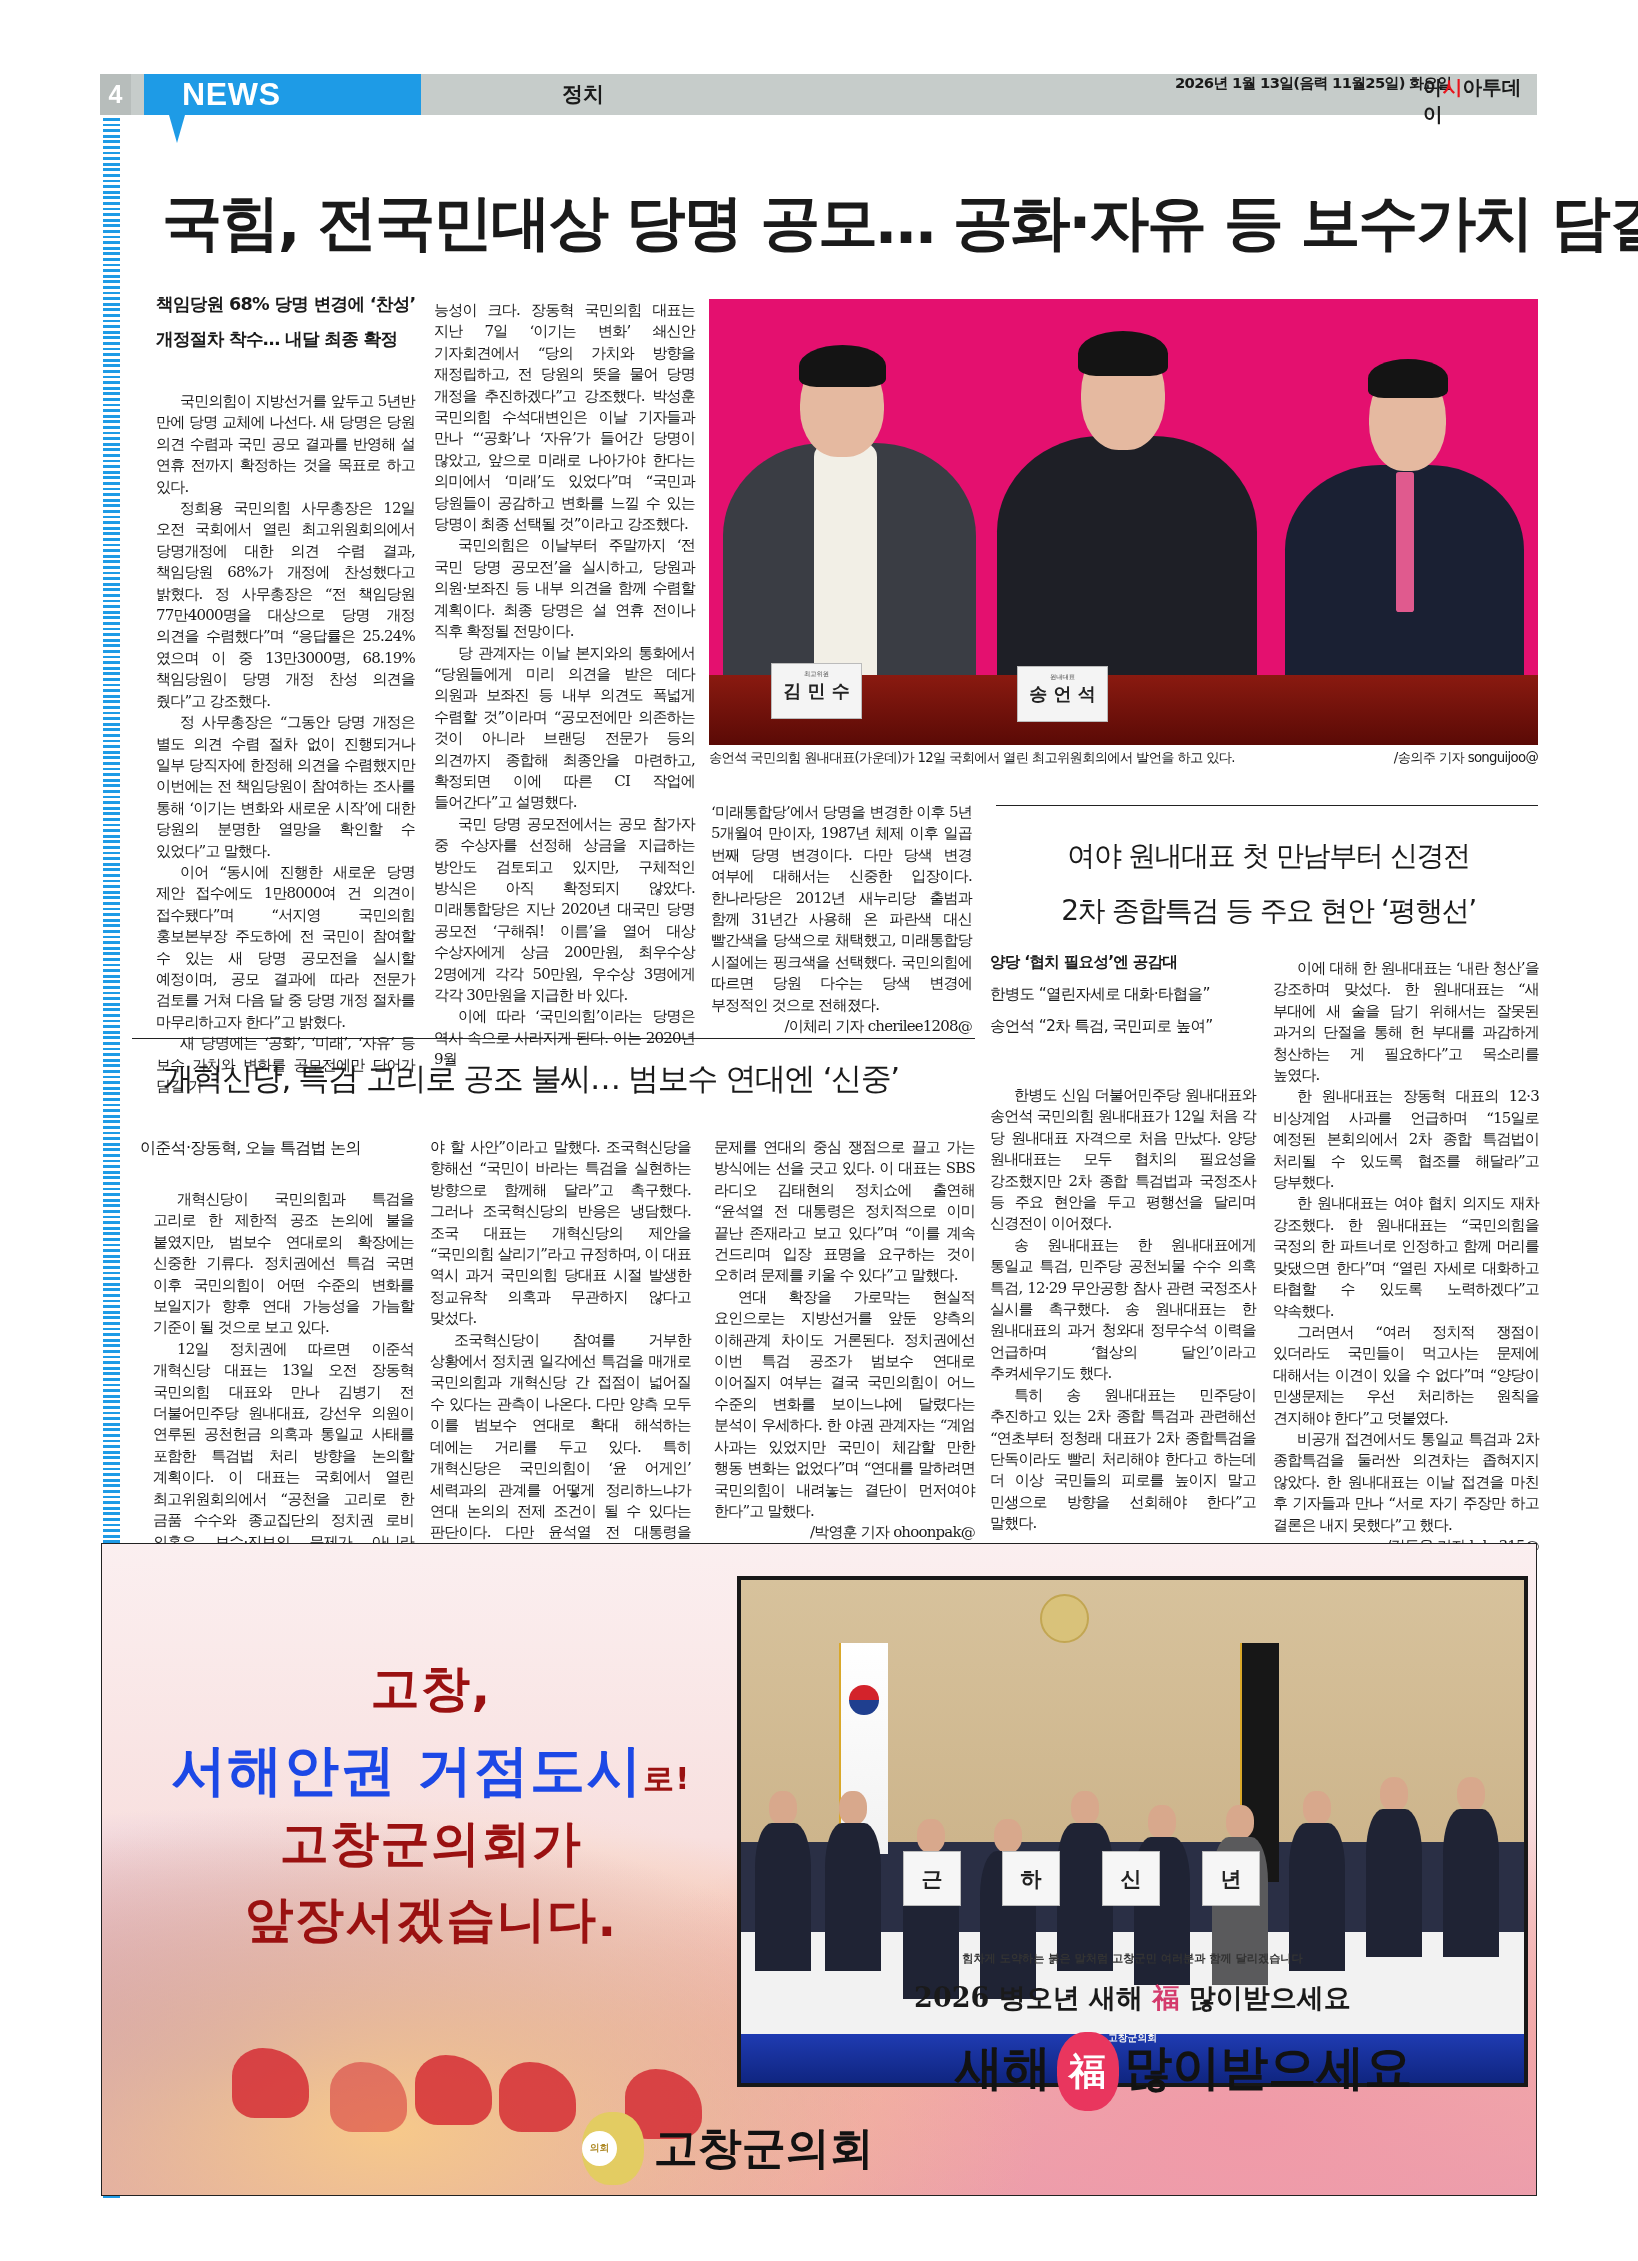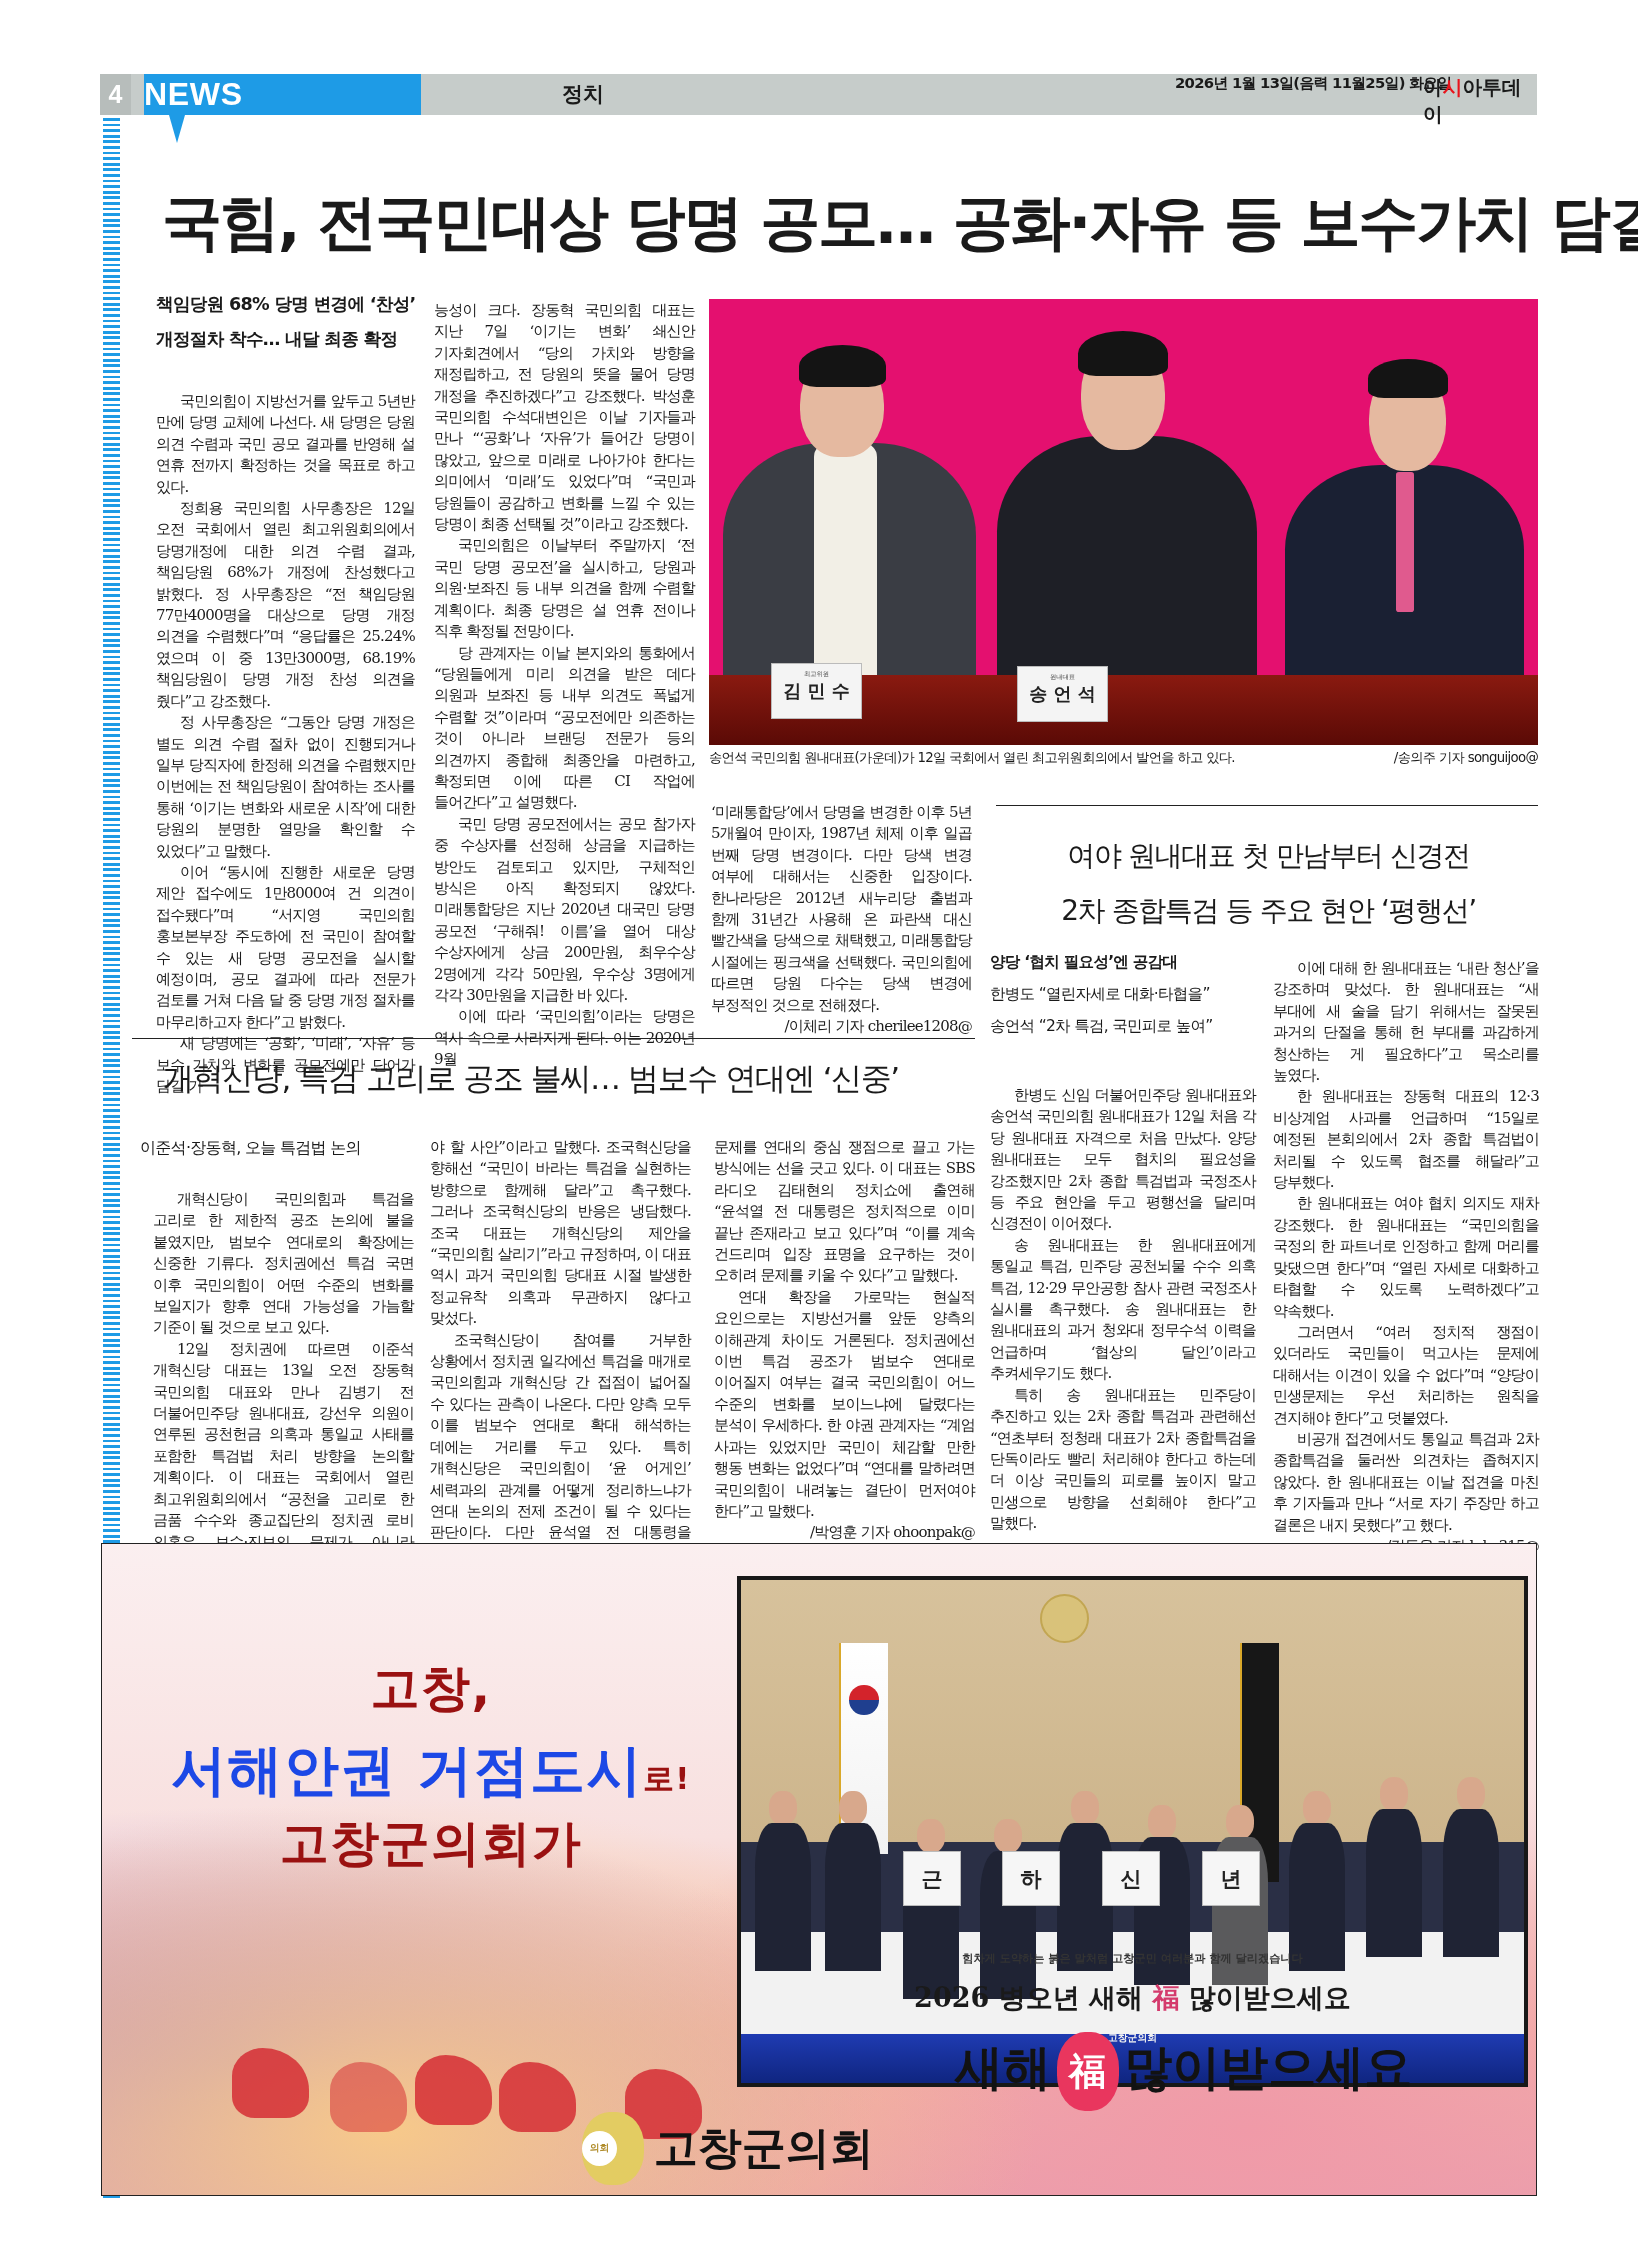--- a/index.html
+++ b/index.html
@@ -2,21 +2,21 @@
 <html style="font-size:11.2px"><head>
 <meta charset="utf-8">
 <style>
   * { box-sizing: border-box; margin: 0; padding: 0; }
   html, body { width: 1639px; height: 2261px; background: #ffffff; overflow: hidden; }
   body { position: relative; font-family: "DejaVu Sans", "Liberation Sans", sans-serif; color: #1a1a1a; }
 
   
   .header { position: absolute; left: 100px; top: 74px; width: 1437px; height: 41px; background: #c6ccca; }
   .page-num { position: absolute; left: 0; top: 0; width: 31px; height: 41px; background: #b7bdbb; color: #ffffff; font: bold 25px "Liberation Sans", sans-serif; text-align: center; line-height: 41px; }
-  .news-tab { position: absolute; left: 44px; top: 0; width: 277px; height: 41px; background: #1e9be6; color: #ffffff; font: bold 32px "Liberation Sans", sans-serif; line-height: 41px; letter-spacing: 0.7px; }
+  .news-tab { position: absolute; left: 44px; top: 0; width: 277px; height: 41px; background: #1e9be6; color: #ffffff; font: bold 32px "Liberation Sans", sans-serif; line-height: 41px; padding-left: 38px; letter-spacing: 0.7px; }
   .news-pointer { position: absolute; left: 169px; top: 115px; width: 0; height: 0; border-left: 8.4px solid transparent; border-right: 8.4px solid transparent; border-top: 28px solid #1e9be6; }
   .section { position: absolute; left: 462px; top: 0; line-height: 41px; font: bold 21px "DejaVu Sans", sans-serif; line-height: 41px; }
   .dateline { position: absolute; left: 1075px; top: 0; line-height: 41px; font: bold 14.8px "DejaVu Sans", sans-serif; letter-spacing: -0.7px; }
   .masthead { position: absolute; left: 1323px; top: 0; line-height: 41px; font: bold 19.7px "DejaVu Sans", sans-serif; }
   .masthead .red { color: #e8141c; }
 
   
   .stripe { position: absolute; left: 103px; top: 118px; width: 17px; height: 2082px;
     background: repeating-linear-gradient(to bottom, #1e9be6 0, #1e9be6 2.8px, #ffffff 2.8px, #ffffff 5.6px); }
 
@@ -195,20 +195,21 @@
 <div class="body-col" style="left:714px;top:1125px;width:261px;">
   <p style="text-indent:0">문제를 연대의 중심 쟁점으로 끌고 가는 방식에는 선을 긋고 있다. 이 대표는 SBS 라디오 김태현의 정치쇼에 출연해 “윤석열 전 대통령은 정치적으로 이미 끝난 존재라고 보고 있다”며 “이를 계속 건드리며 입장 표명을 요구하는 것이 오히려 문제를 키울 수 있다”고 말했다.</p>
   <p>연대 확장을 가로막는 현실적 요인으로는 지방선거를 앞둔 양측의 이해관계 차이도 거론된다. 정치권에선 이번 특검 공조가 범보수 연대로 이어질지 여부는 결국 국민의힘이 어느 수준의 변화를 보이느냐에 달렸다는 분석이 우세하다. 한 야권 관계자는 “계엄 사과는 있었지만 국민이 체감할 만한 행동 변화는 없었다”며 “연대를 말하려면 국민의힘이 내려놓는 결단이 먼저여야 한다”고 말했다.</p>
   <div class="byline">/박영훈 기자 ohoonpak@</div>
 </div>
 
 <div class="ad">
   <div class="ad-line" style="left:0;top:112px;width:618px;">고창,</div>
   <div class="ad-line blue" style="left:0;top:190px;width:618px;"><span>서해안권 거점도시</span><span class="small">로!</span></div>
   <div class="ad-line" style="left:0;top:267px;width:618px;">고창군의회가</div>
+  <div class="ad-line" style="left:0;top:343px;width:618px;">앞장서겠습니다.</div>
 
   <div class="ad-photo">
     <div class="emblem"></div>
     <div class="flag-kr"></div>
     <div class="flag-council"></div>
     <div class="ad-people">
       <div class="ad-person" style="left:14px;">
           <div class="h"></div>
           <div class="b"></div>
         </div>

